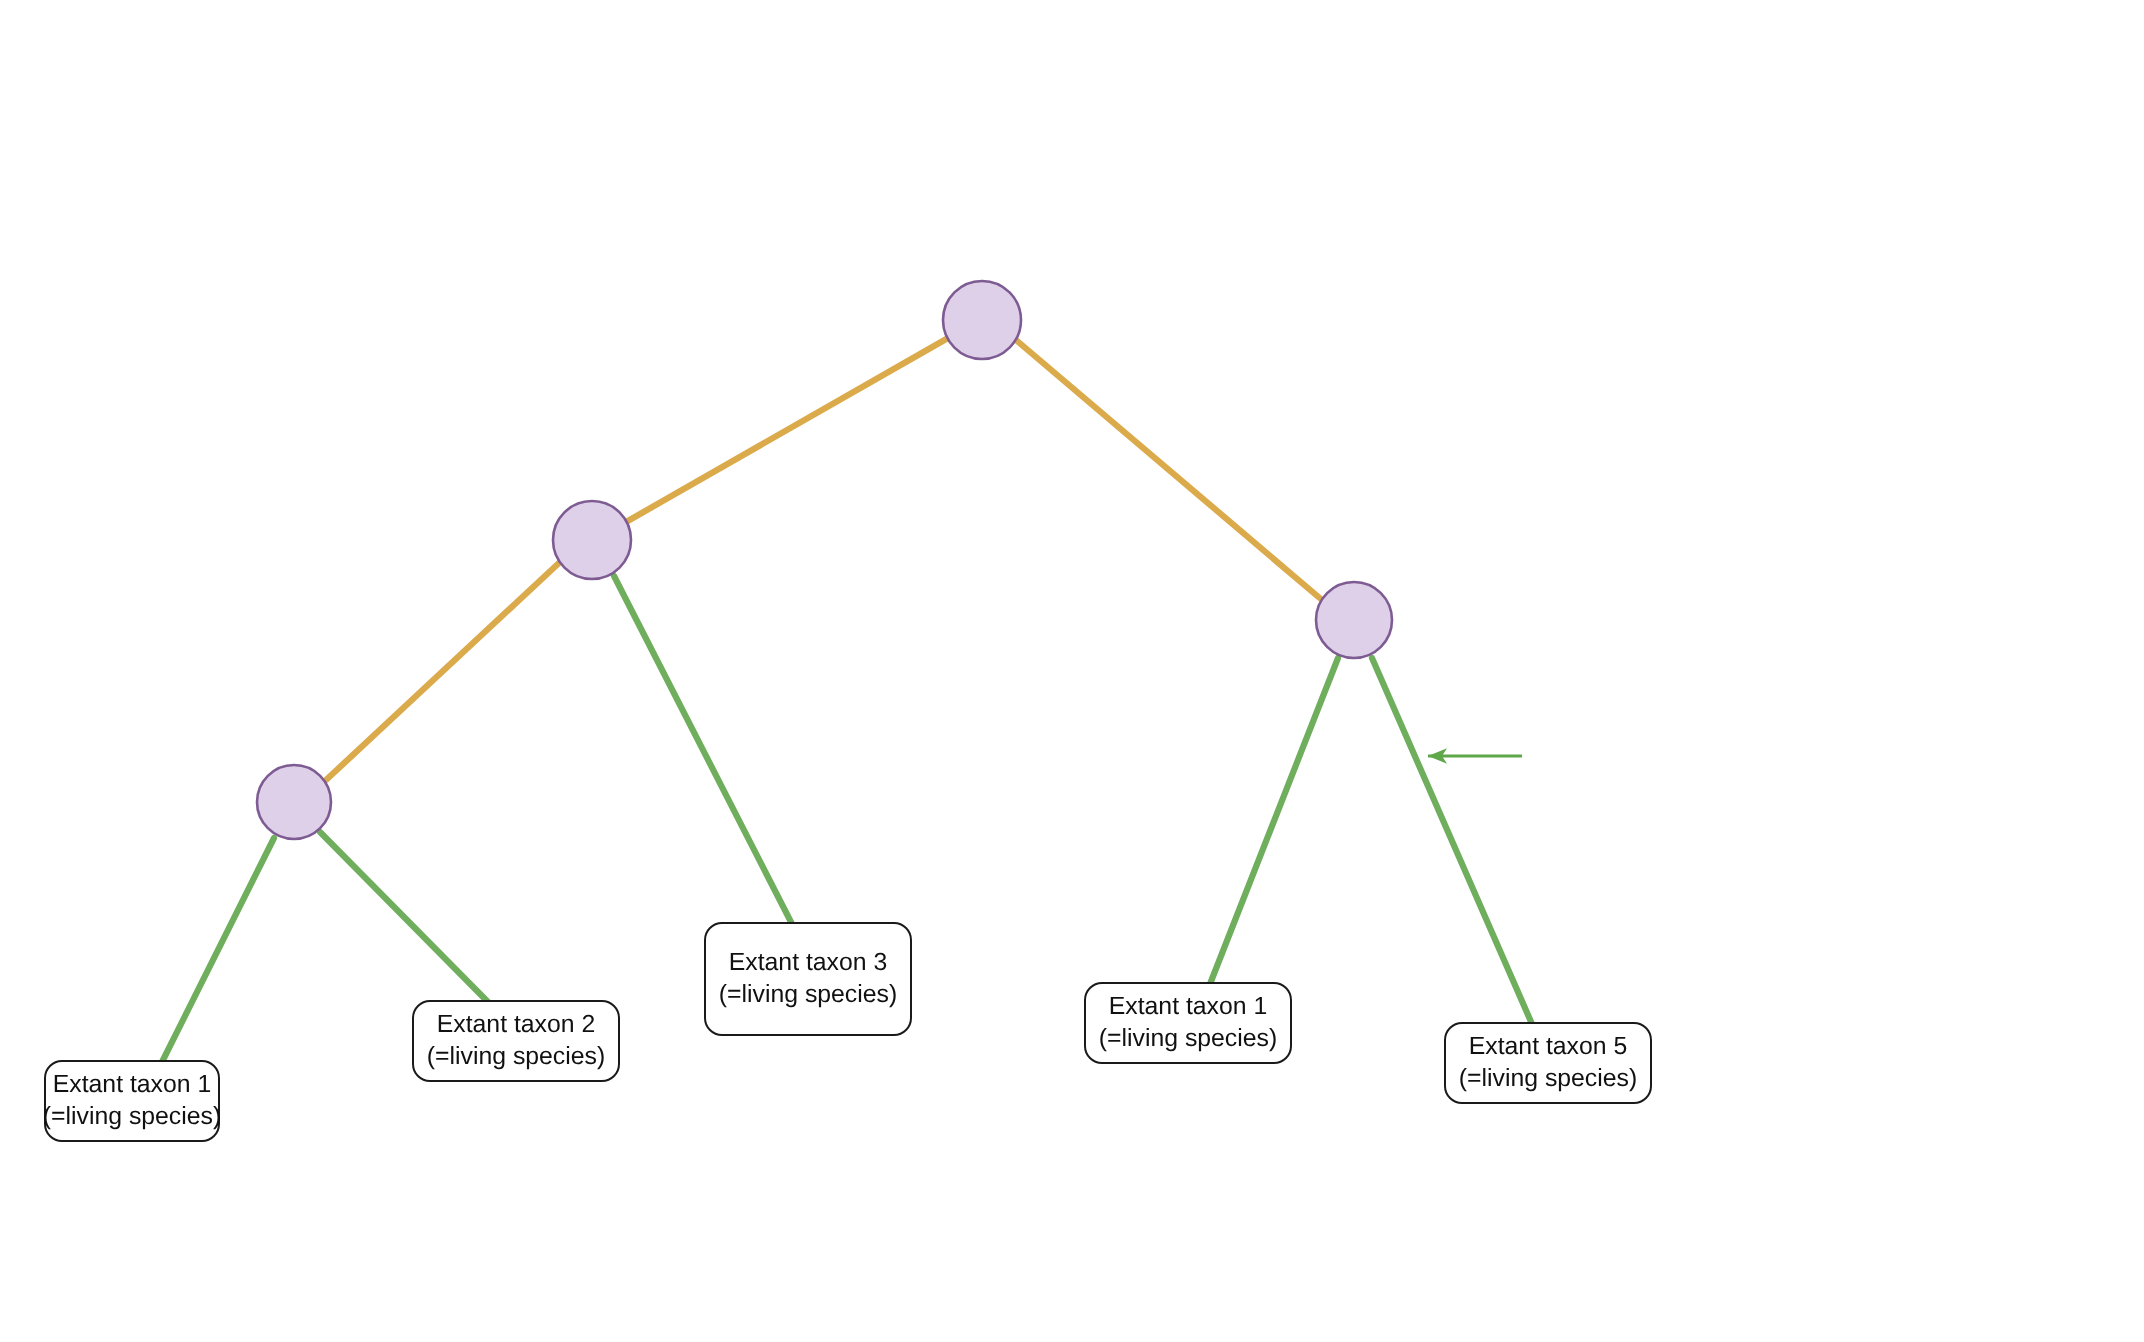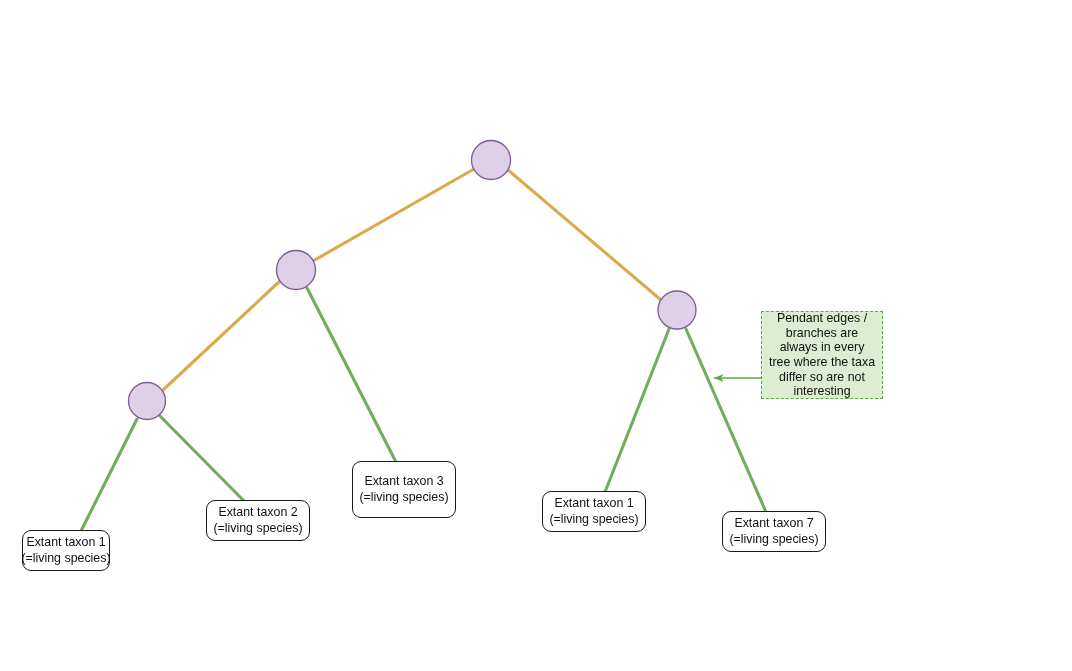--- a/index.html
+++ b/index.html
@@ -104,22 +104,19 @@
       </div>
       <div class="leaf-box" style="left: 352px; top: 461px; width: 104px; height: 57px;">
         <span class="leaf-line-1">Extant taxon 3</span>
         <span class="leaf-line-2">(=living species)</span>
       </div>
       <div class="leaf-box" style="left: 542px; top: 491px; width: 104px; height: 41px;">
         <span class="leaf-line-1">Extant taxon 1</span>
         <span class="leaf-line-2">(=living species)</span>
       </div>
       <div class="leaf-box" style="left: 722px; top: 511px; width: 104px; height: 41px;">
-        <span class="leaf-line-1">Extant taxon 7</span>
+        <span class="leaf-line-1">Extant taxon 5</span>
         <span class="leaf-line-2">(=living species)</span>
       </div>
     </div>
 
-  <div class="callout-box" id="callout" style="left: 761px; top: 311px; width: 122px; height: 88px;">
-    <span>Pendant edges / branches are always in every tree where the taxa differ so are not interesting</span>
-  </div>
 
 </div>
 
 </body></html>

